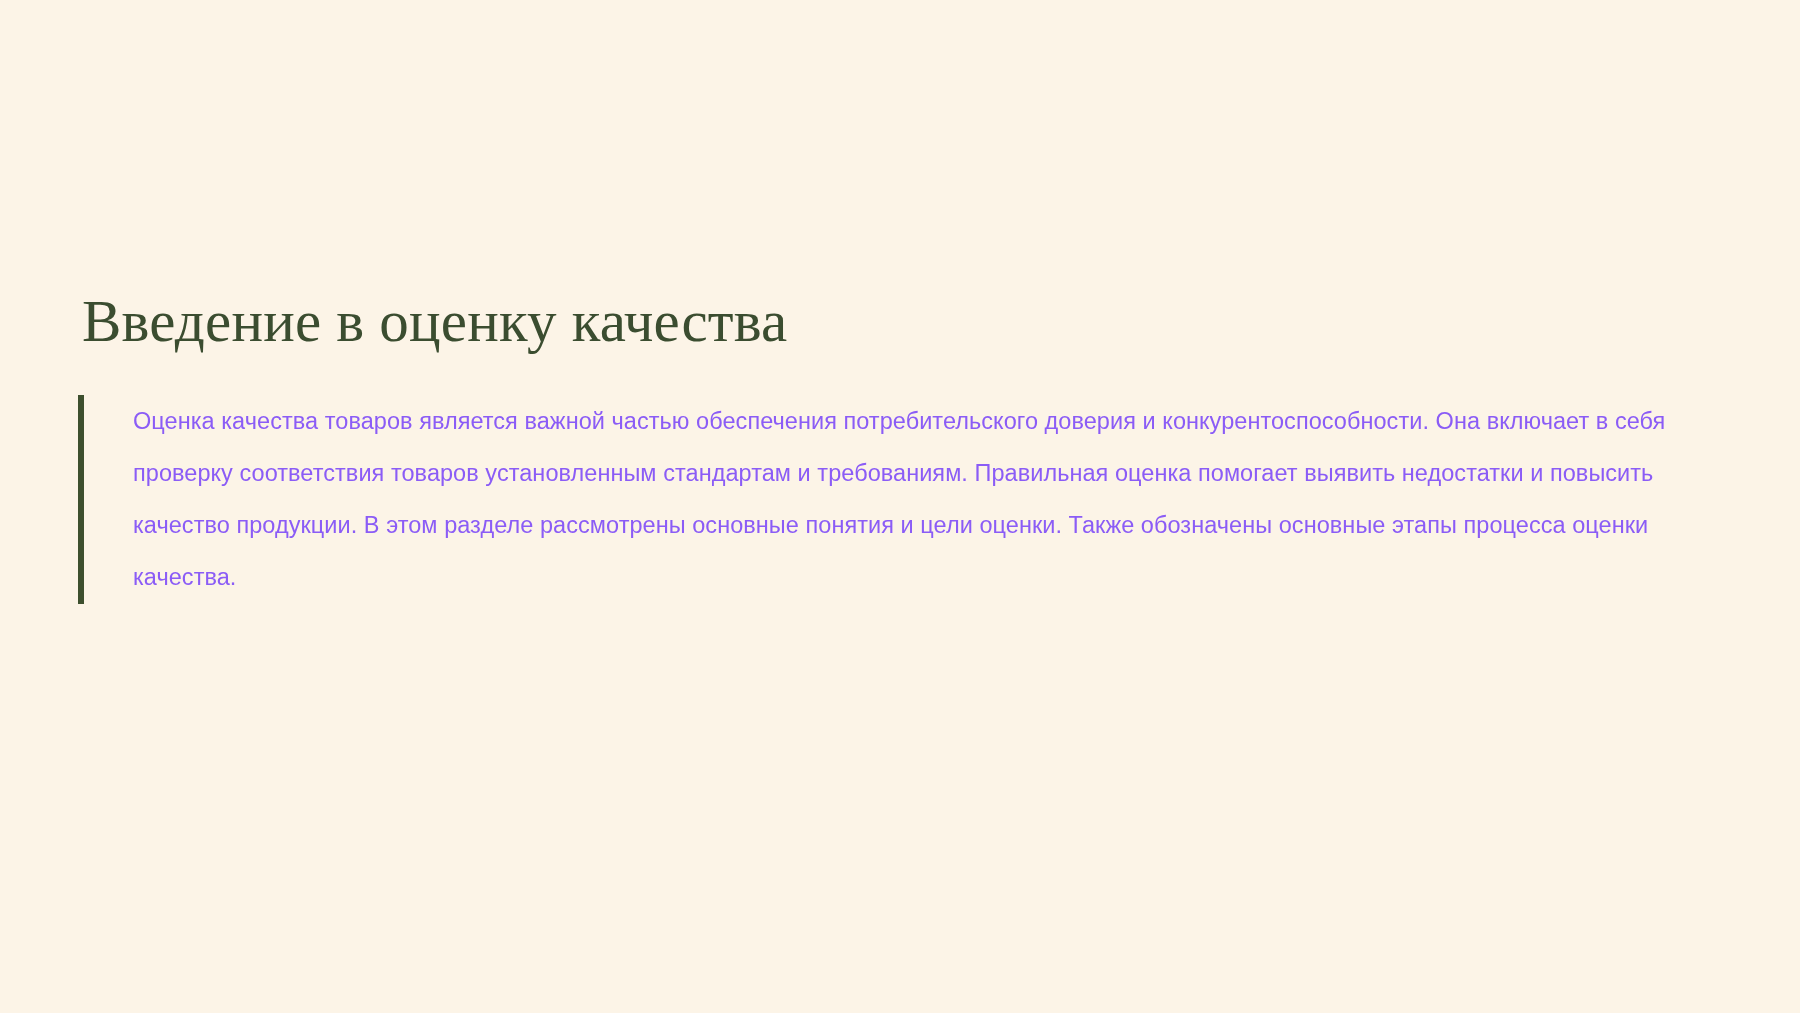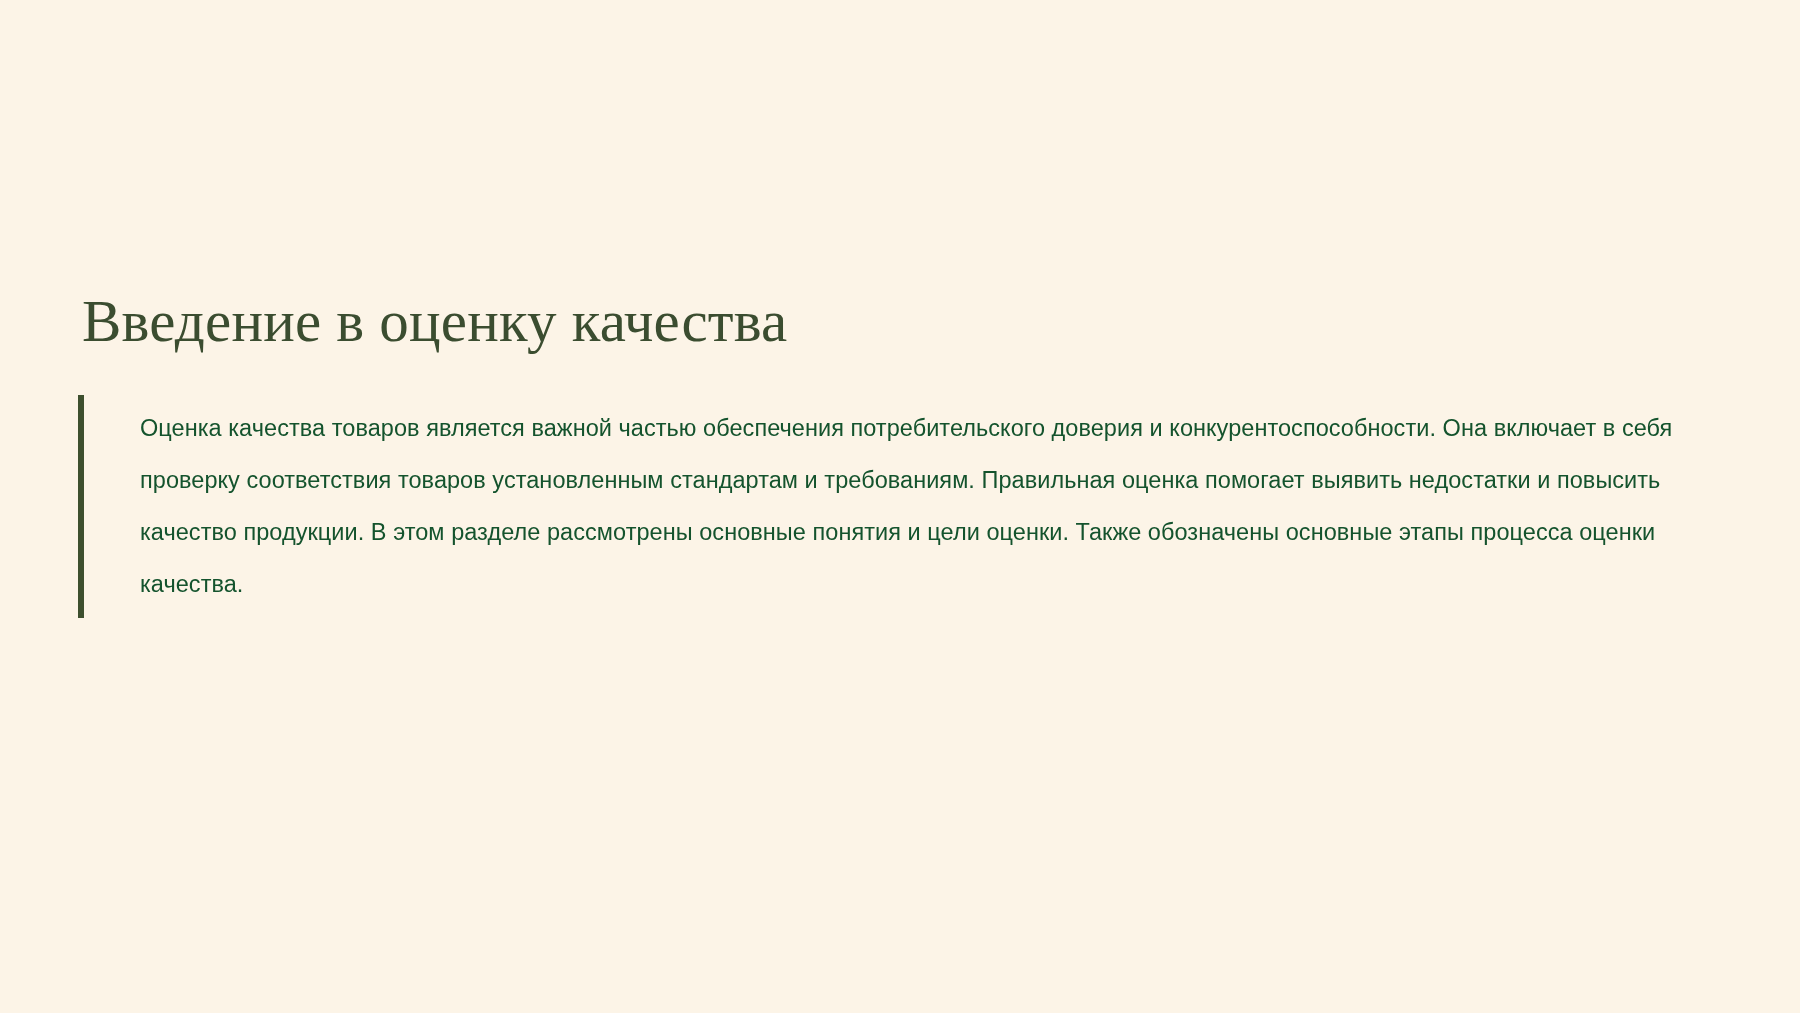--- a/index.html
+++ b/index.html
@@ -54,26 +54,26 @@
     background: #3d4f2e;
     border-radius: 0;
   }
 
   .quote-body {
     flex: 1 1 auto;
     padding: 0 0 0 49px;
   }
 
   .body-paragraph {
-    margin: 7px;
+    margin: 0;
     padding: 0;
     font-family: "Liberation Sans", "DejaVu Sans", sans-serif;
     font-size: 23.5px;
     line-height: 52.2px;
-    color: #14532d;
+    color: #8b5cf6;
     letter-spacing: 0.05px;
     max-width: 1578px;
     text-align: left;
   }
 </style>
 </head>
 <body>
 
 <div class="slide">
 

